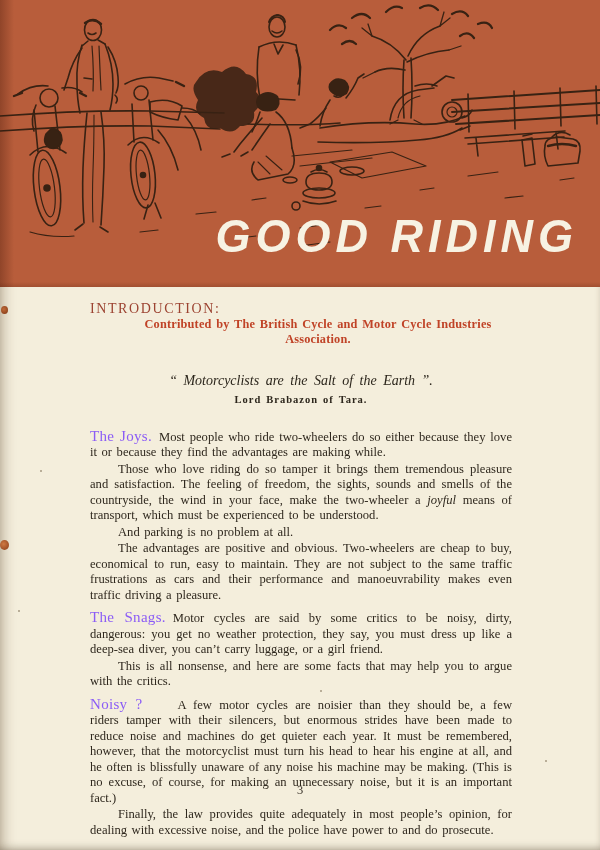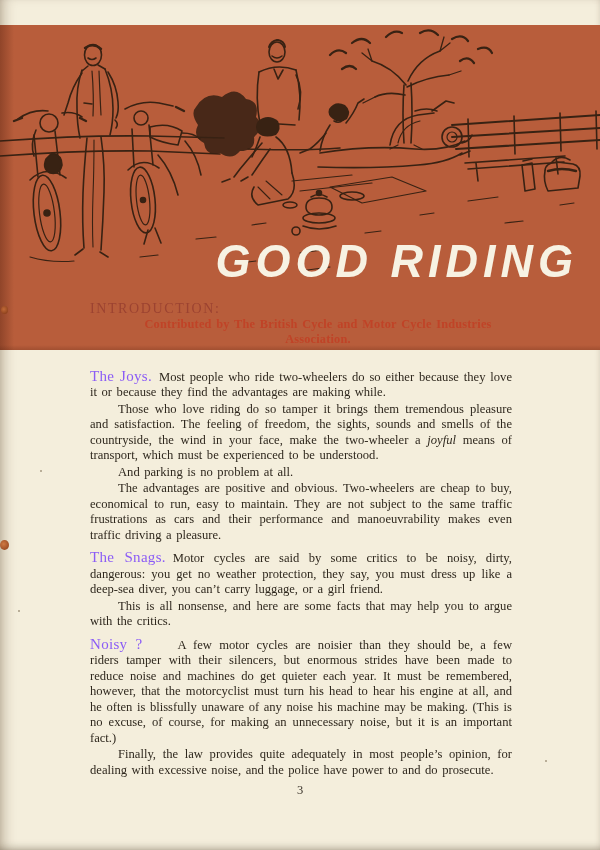--- a/index.html
+++ b/index.html
@@ -5,22 +5,22 @@
   html,body { margin:0; padding:0; background:#888; }
   .page {
     position:relative; width:600px; height:850px; margin:0 auto;
     background:#f4eedc; overflow:hidden;
     font-family:"Liberation Serif", serif;
     box-shadow: inset 10px 0 14px -8px rgba(70,45,20,.38),
                 inset -4px 0 8px -6px rgba(70,45,20,.18),
                 inset 0 -7px 9px -6px rgba(110,100,80,.5);
   }
   .banner {
-    position:absolute; top:0; left:0; width:600px; height:325px;
-    background:#b85d3b; overflow:hidden;margin-top:25px;
+    position:absolute; top:0; left:0; width:600px; height:287px;
+    background:#b85d3b; overflow:hidden;
   }
   .banner::before {
     content:""; position:absolute; top:0; left:0; width:14px; height:100%;
     background:linear-gradient(to right, rgba(60,18,4,.32), rgba(60,18,4,0));
   }
   .banner::after {
     content:""; position:absolute; bottom:0; left:0; width:100%; height:5px;
     background:linear-gradient(to bottom, rgba(60,18,4,0), rgba(60,18,4,.18));
   }
   .banner svg { position:absolute; top:0; left:0; }
@@ -217,20 +217,22 @@
         <path d="M548,146 q14,-4 28,0" stroke-width="2.4"></path>
       </g>
     </svg>
 
     <div class="cover-title">GOOD RIDING</div>
   </div>
 
   <div class="content">
     <div class="intro-heading">INTRODUCTION:</div>
     <div class="contributed">Contributed by The British Cycle and Motor Cycle Industries Association.</div>
+    <div class="quote">“ Motorcyclists are the Salt of the Earth ”.</div>
+    <div class="attribution">Lord Brabazon of Tara.</div>
 
     <div class="body-text">
       <p class="lead">
         <span class="runin">The Joys.</span><span>Most people who ride two-wheelers do so either because they love it or because they find the advantages are making while.</span>
       </p>
       <p class="indent">
         <span>Those who love riding do so tamper it brings them tremendous pleasure and satisfaction.  The feeling of freedom, the sights, sounds and smells of the countryside, the wind in your face, make the two-wheeler a </span><i>joyful</i><span> means of transport, which must be experienced to be understood.</span>
       </p>
       <p class="indent">And parking is no problem at all.</p>
       <p class="indent">The advantages are positive and obvious.  Two-wheelers are cheap to buy, economical to run, easy to maintain.  They are not subject to the same traffic frustrations as cars and their performance and manoeuvrability makes even traffic driving a pleasure.</p>

